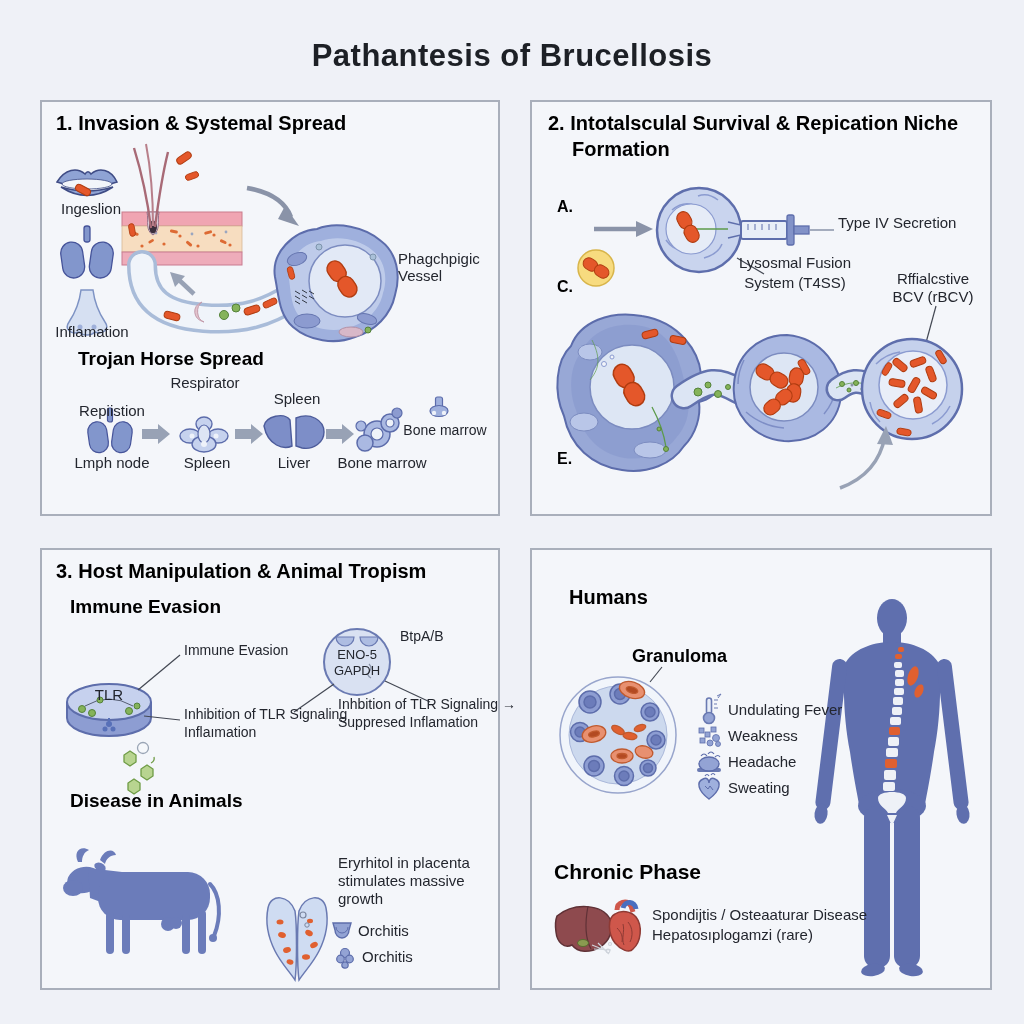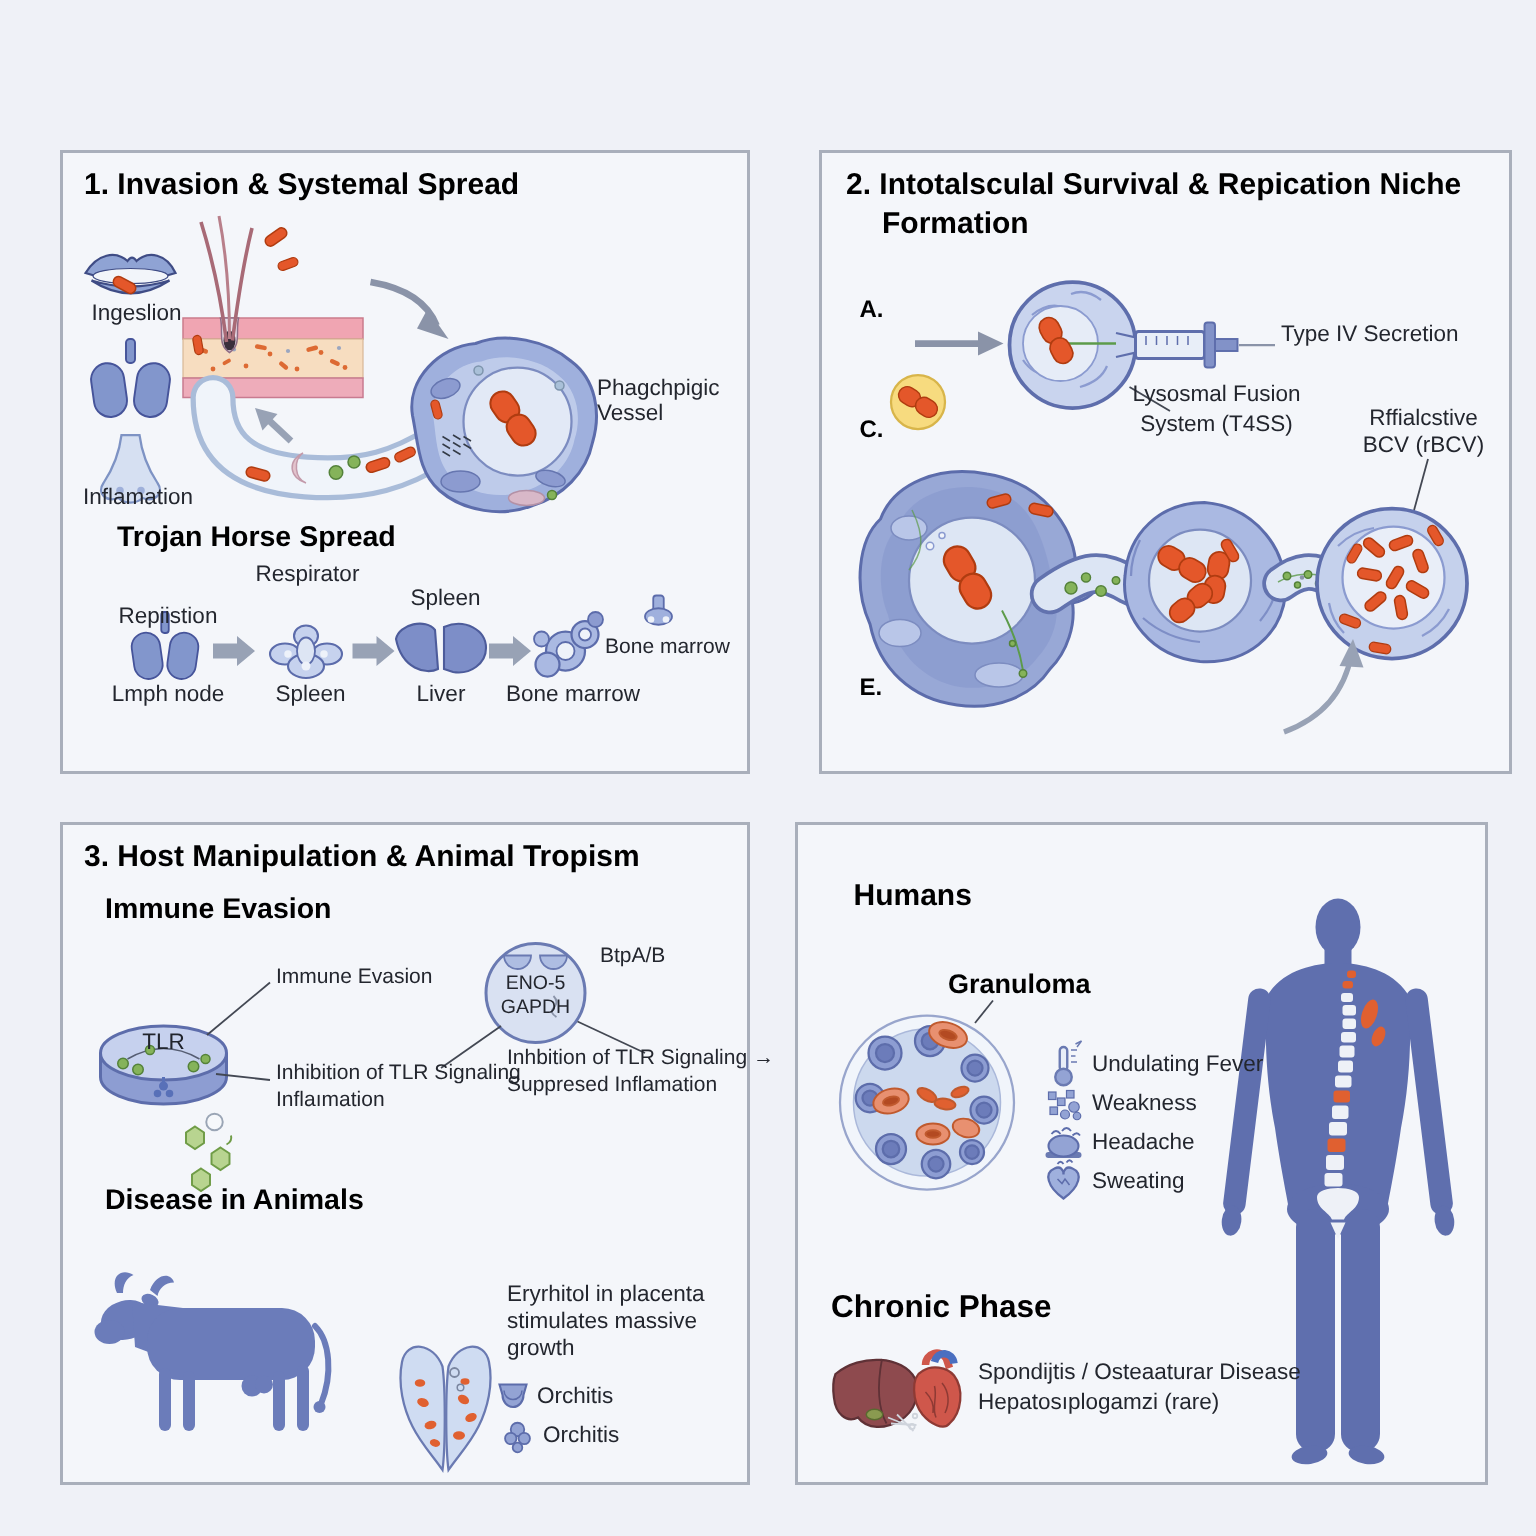--- a/index.html
+++ b/index.html
@@ -23,20 +23,21 @@
       <g id="rod">
           <rect x="-8" y="-3.5" width="16" height="7" rx="3.5"></rect>
         </g>
       <g id="divb">
           <rect x="-15" y="-6" width="16" height="12" rx="6"></rect>
           <rect x="-1" y="-6" width="16" height="12" rx="6"></rect>
         </g>
     </defs>
   </svg>
 
+  <div class="mainTitle">Pathantesis of Brucellosis</div>
 
   <div class="panel" style="left:40px;top:100px;width:456px;height:412px;">
     <svg width="456" height="412" viewBox="0 0 456 412">
 
       <g transform="translate(45,78)">
         <path d="M-30,2 C-22,-11 -10,-13 -2,-6 C0,-9 2,-9 4,-6 C12,-13 24,-11 30,2 Q0,12 -30,2 Z" fill="#8fa3d4" stroke="#3f4c85" stroke-width="1.5"></path>
         <ellipse cx="0" cy="4" rx="25" ry="5" fill="#f2f5fa" stroke="#3f4c85" stroke-width="0.8"></ellipse>
         <path d="M-26,7 Q0,24 26,7 Q0,15 -26,7 Z" fill="#8fa3d4" stroke="#3f4c85" stroke-width="1.5"></path>
         <use href="#rod" class="bac" transform="translate(-4,10) rotate(28)"></use>
       </g>
@@ -177,21 +178,21 @@
     <div class="lbl c" style="left:22px;top:300px;width:96px;font-size:15px;">Repiistion</div>
     <div class="lbl c" style="left:115px;top:272px;width:96px;font-size:15px;">Respirator</div>
     <div class="lbl c" style="left:207px;top:288px;width:96px;font-size:15px;">Spleen</div>
     <div class="lbl c" style="left:350px;top:320px;width:106px;font-size:14px;">Bone marrow</div>
     <div class="lbl c" style="left:20px;top:352px;width:100px;font-size:15px;">Lmph node</div>
     <div class="lbl c" style="left:113px;top:352px;width:104px;font-size:15px;">Spleen</div>
     <div class="lbl c" style="left:204px;top:352px;width:96px;font-size:15px;">Liver</div>
     <div class="lbl c" style="left:283px;top:352px;width:114px;font-size:15px;">Bone marrow</div>
   </div>
 
-  <div class="panel" style="left:530px;top:100px;width:458px;height:412px;margin-left:16px;">
+  <div class="panel" style="left:530px;top:100px;width:458px;height:412px;">
     <svg width="458" height="412" viewBox="0 0 458 412">
       <g>
         <path d="M62,127 L104,127" stroke="#8a93a8" stroke-width="4.5"></path>
         <polygon points="104,119 121,127 104,135" fill="#8a93a8"></polygon>
       </g>
 
       <g>
         <circle cx="167" cy="128" r="42" fill="#c9d4ee" stroke="#5e6eac" stroke-width="2.5"></circle>
         <path d="M140,108 Q152,98 164,104 M134,138 Q142,150 156,148 M172,156 Q186,152 190,142 M186,98 Q176,90 166,94" stroke="#8b9bd0" stroke-width="1.5" fill="none"></path>
         <circle cx="159" cy="127" r="25" fill="#e6ecf7" stroke="#8b9bd0" stroke-width="1.2"></circle>

